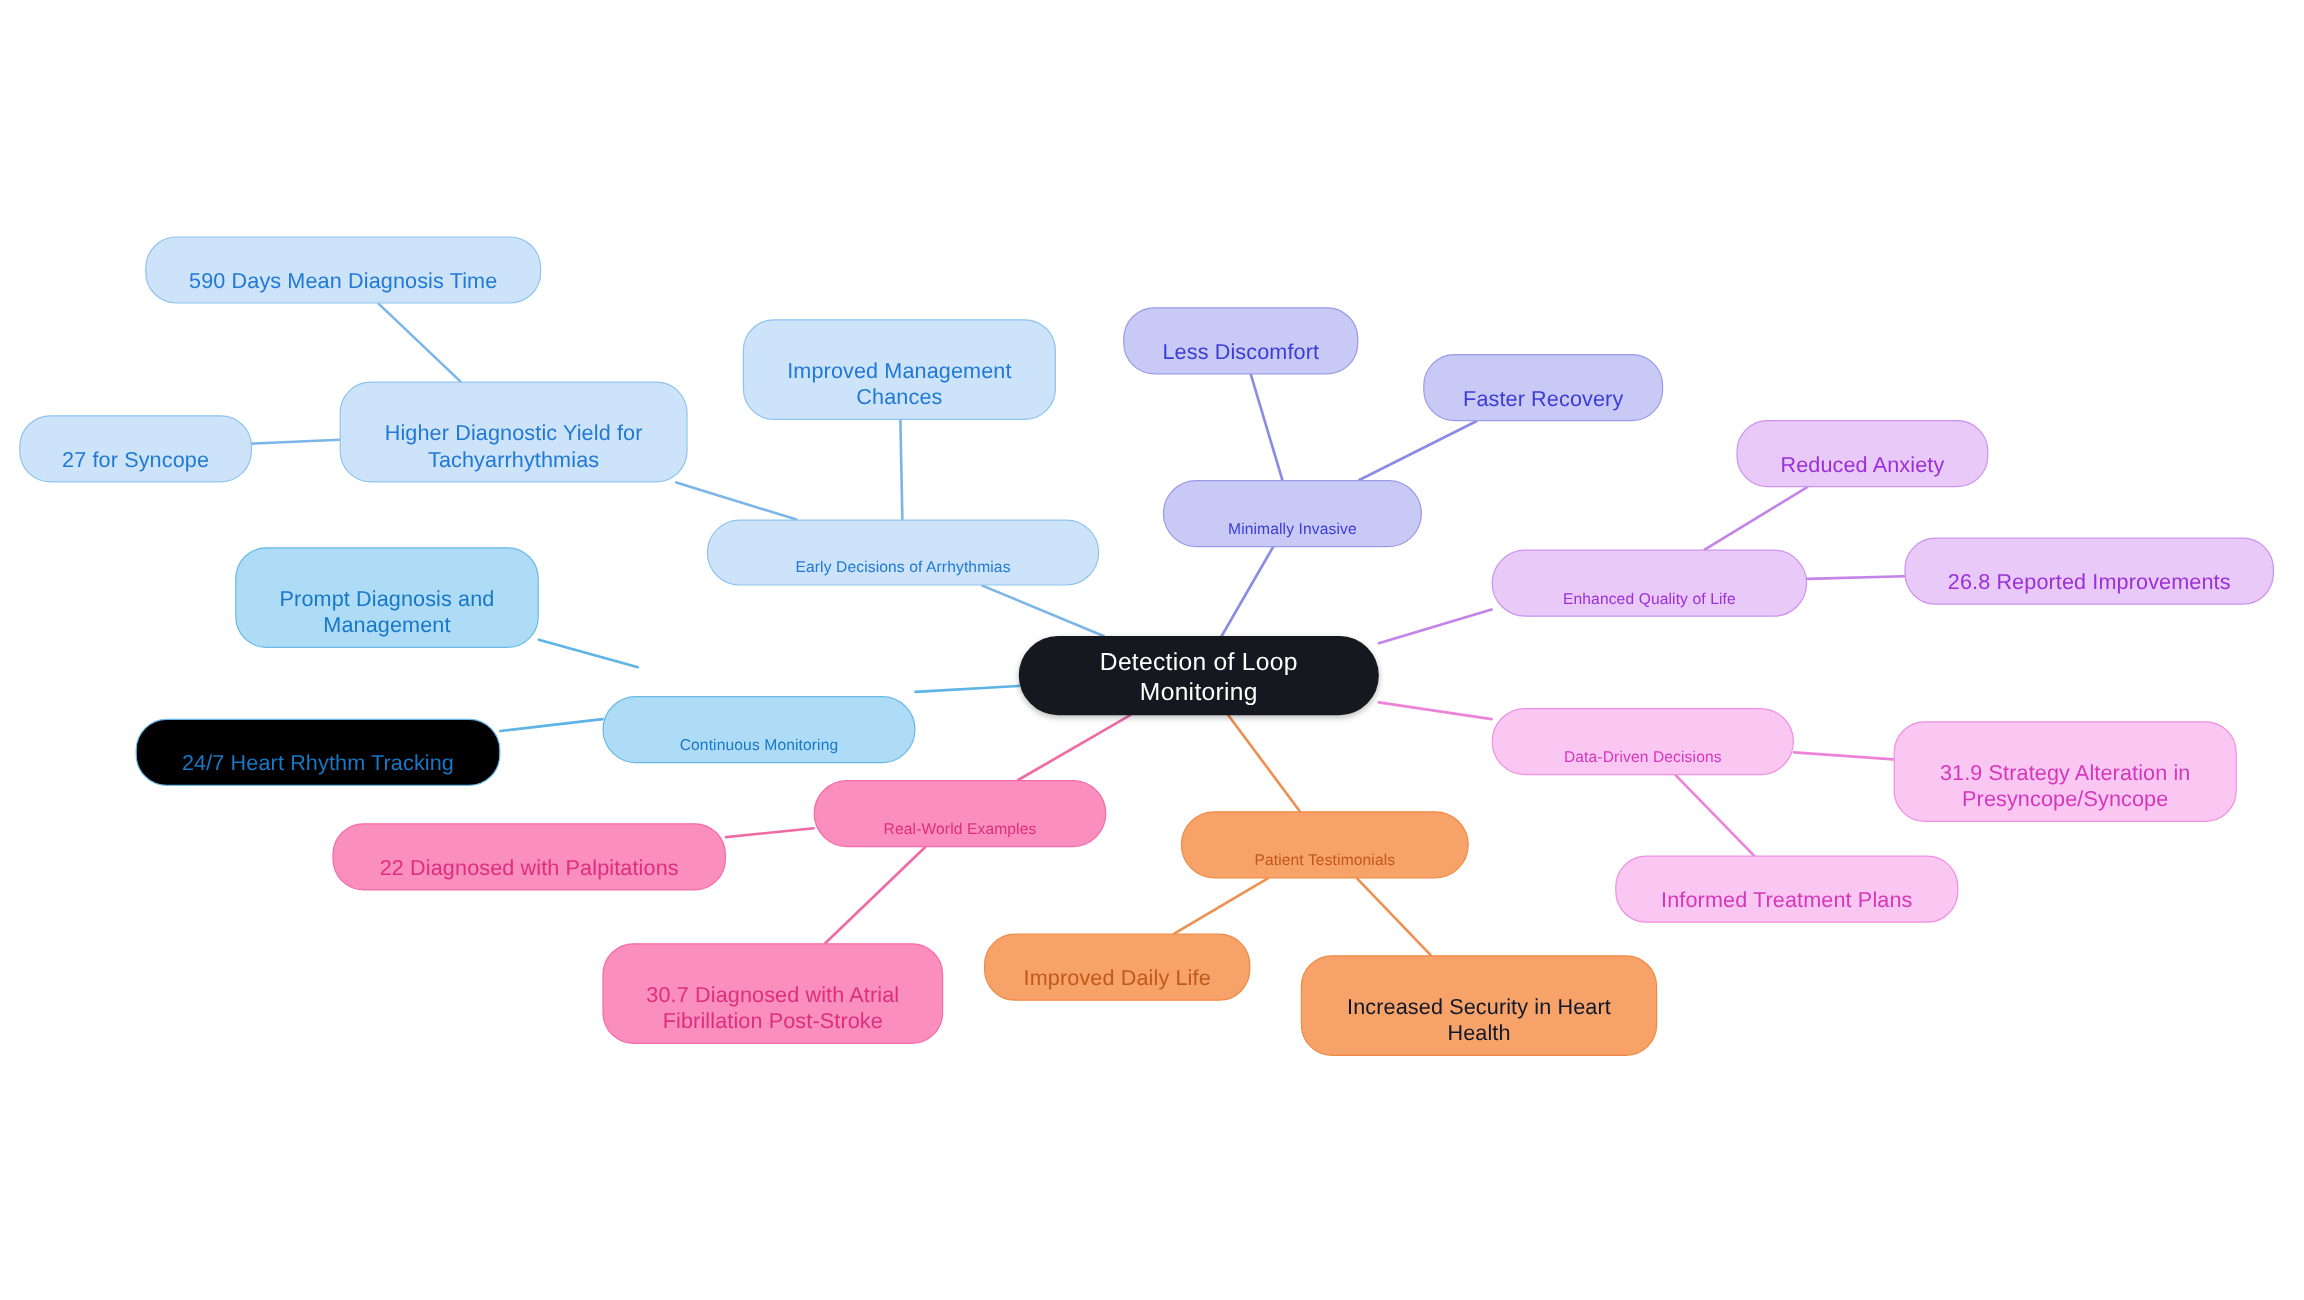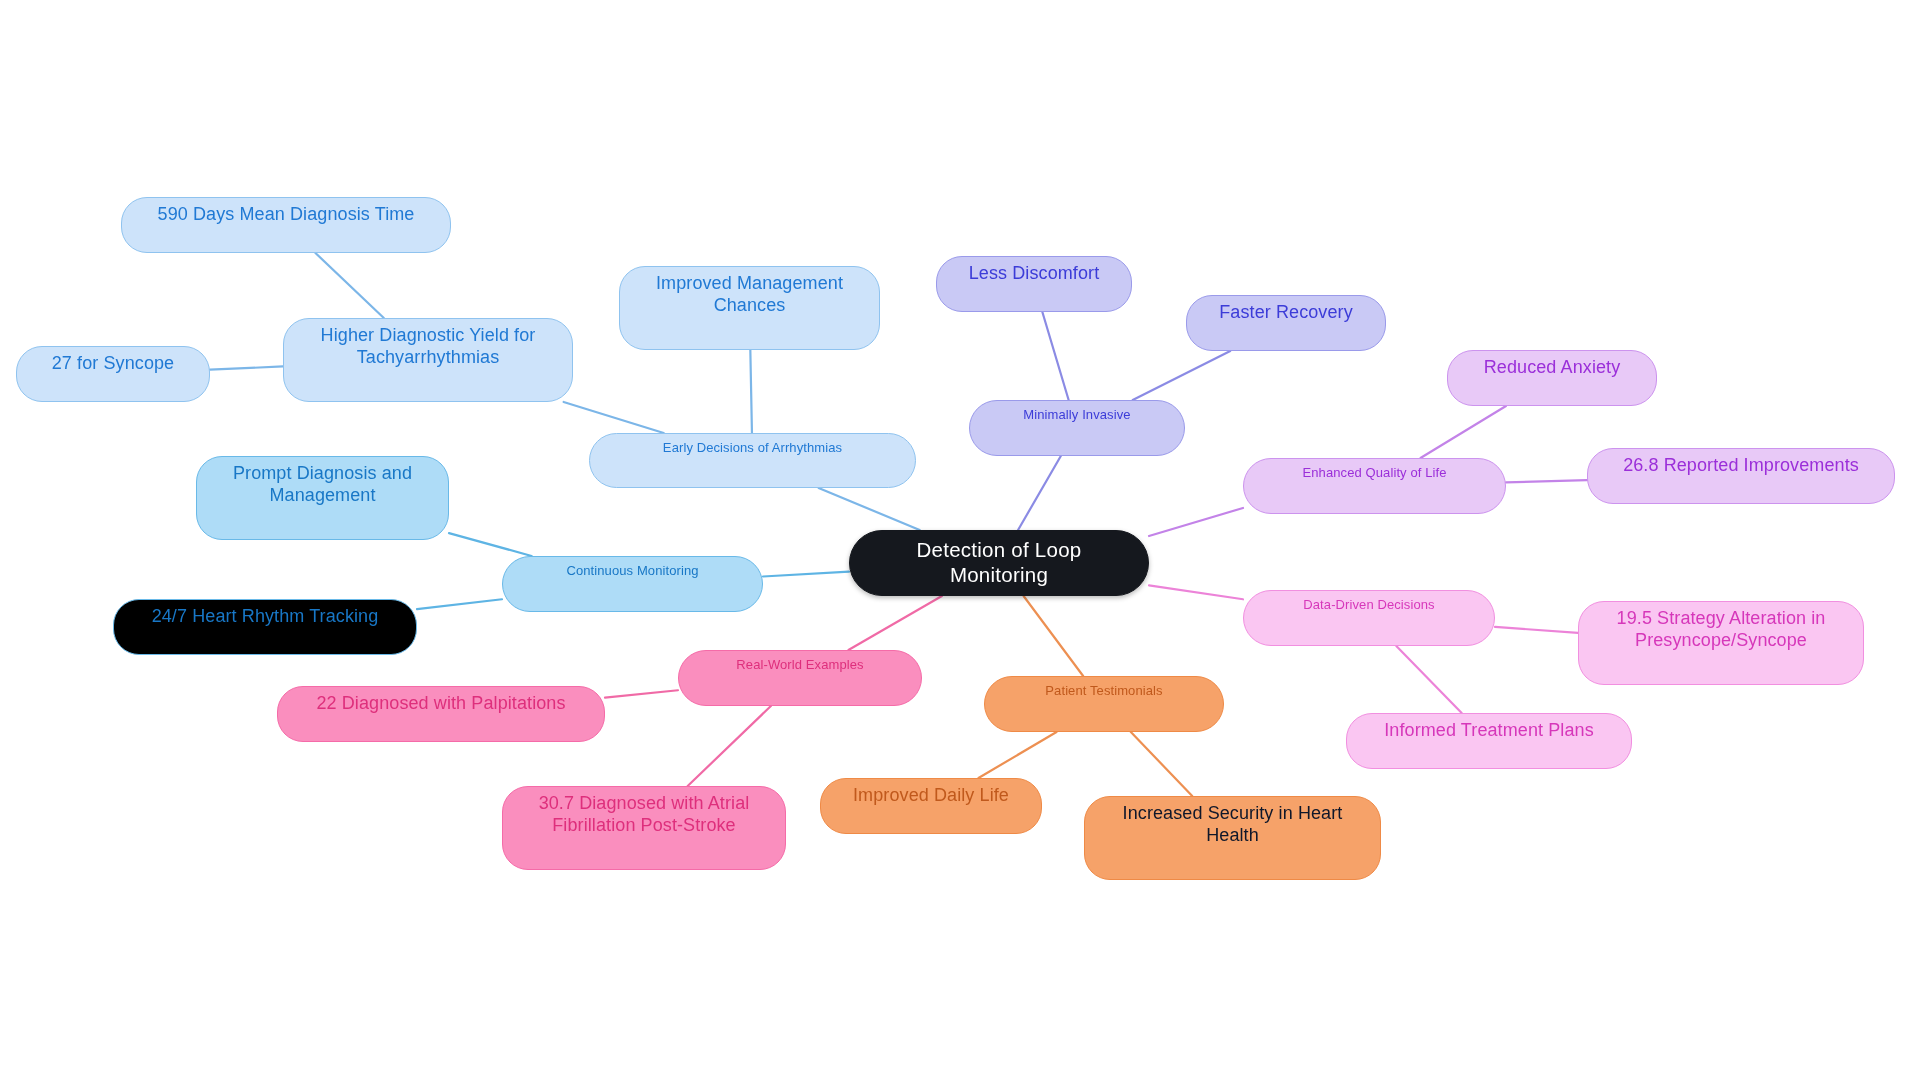--- a/index.html
+++ b/index.html
@@ -25,21 +25,21 @@
     left: 0;
     top: 0;
     width: 1920px;
     height: 1083px;
     pointer-events: none;
   }
   .node {
     position: absolute;
     box-sizing: border-box;
     display: flex;
-    align-items: flex-start;
+    align-items: flex-end;
     justify-content: center;
     text-align: center;
     border-radius: 999px;
     border-width: 1px;
     border-style: solid;
     line-height: 1.22;
     padding: 6px 16px;
     letter-spacing: 0.1px;
     z-index: 2;
   }
@@ -93,21 +93,21 @@
       </div>
       <div class="node lvl2" style="left: 283px; top: 318px; width: 290px; height: 84px; background: rgb(205, 227, 250); border-color: rgb(143, 195, 239); color: rgb(32, 121, 212);">
         <span>Higher Diagnostic Yield for Tachyarrhythmias</span>
       </div>
       <div class="node lvl2" style="left: 121px; top: 197px; width: 330px; height: 56px; background: rgb(205, 227, 250); border-color: rgb(143, 195, 239); color: rgb(32, 121, 212);">
         <span>590 Days Mean Diagnosis Time</span>
       </div>
       <div class="node lvl2" style="left: 16px; top: 346px; width: 194px; height: 56px; background: rgb(205, 227, 250); border-color: rgb(143, 195, 239); color: rgb(32, 121, 212);">
         <span>27 for Syncope</span>
       </div>
-      <div class="node lvl1" style="left: 502px; top: 556px; width: 261px; height: 56px; background: rgb(174, 220, 247); border-color: rgb(105, 185, 232); color: rgb(24, 119, 198);">
+      <div class="node lvl1" style="left: 502px; top: 580px; width: 261px; height: 56px; background: rgb(174, 220, 247); border-color: rgb(105, 185, 232); color: rgb(24, 119, 198);">
         <span>Continuous Monitoring</span>
       </div>
       <div class="node lvl2" style="left: 196px; top: 456px; width: 253px; height: 84px; background: rgb(174, 220, 247); border-color: rgb(105, 185, 232); color: rgb(24, 119, 198);">
         <span>Prompt Diagnosis and Management</span>
       </div>
       <div class="node lvl2" style="left: 113px; top: 599px; width: 304px; height: 56px; background: #000000; border-color: rgb(105, 185, 232); color: rgb(24, 119, 198);">
         <span>24/7 Heart Rhythm Tracking</span>
       </div>
       <div class="node lvl1" style="left: 969px; top: 400px; width: 216px; height: 56px; background: rgb(201, 201, 245); border-color: rgb(154, 154, 234); color: rgb(60, 60, 216);">
         <span>Minimally Invasive</span>
@@ -124,21 +124,21 @@
       <div class="node lvl2" style="left: 1447px; top: 350px; width: 210px; height: 56px; background: rgb(232, 201, 247); border-color: rgb(204, 147, 238); color: rgb(155, 47, 217);">
         <span>Reduced Anxiety</span>
       </div>
       <div class="node lvl2" style="left: 1587px; top: 448px; width: 308px; height: 56px; background: rgb(232, 201, 247); border-color: rgb(204, 147, 238); color: rgb(155, 47, 217);">
         <span>26.8 Reported Improvements</span>
       </div>
       <div class="node lvl1" style="left: 1243px; top: 590px; width: 252px; height: 56px; background: rgb(250, 198, 242); border-color: rgb(241, 143, 224); color: rgb(214, 55, 186);">
         <span>Data-Driven Decisions</span>
       </div>
       <div class="node lvl2" style="left: 1578px; top: 601px; width: 286px; height: 84px; background: rgb(250, 198, 242); border-color: rgb(241, 143, 224); color: rgb(214, 55, 186);">
-        <span>19.5 Strategy Alteration in Presyncope/Syncope</span>
+        <span>31.9 Strategy Alteration in Presyncope/Syncope</span>
       </div>
       <div class="node lvl2" style="left: 1346px; top: 713px; width: 286px; height: 56px; background: rgb(250, 198, 242); border-color: rgb(241, 143, 224); color: rgb(214, 55, 186);">
         <span>Informed Treatment Plans</span>
       </div>
       <div class="node lvl1" style="left: 984px; top: 676px; width: 240px; height: 56px; background: rgb(246, 162, 105); border-color: rgb(239, 138, 70); color: rgb(192, 89, 28);">
         <span>Patient Testimonials</span>
       </div>
       <div class="node lvl2" style="left: 820px; top: 778px; width: 222px; height: 56px; background: rgb(246, 162, 105); border-color: rgb(239, 138, 70); color: rgb(192, 89, 28);">
         <span>Improved Daily Life</span>
       </div>

